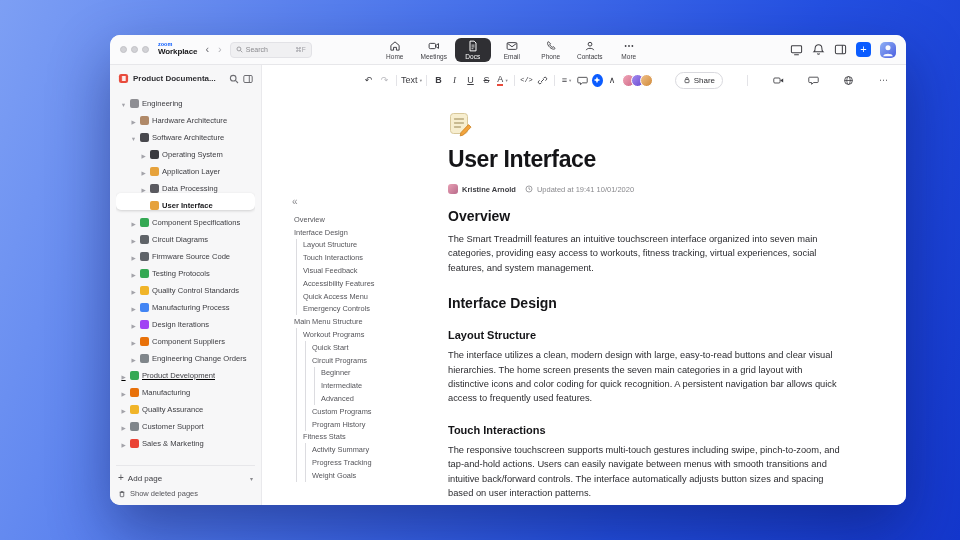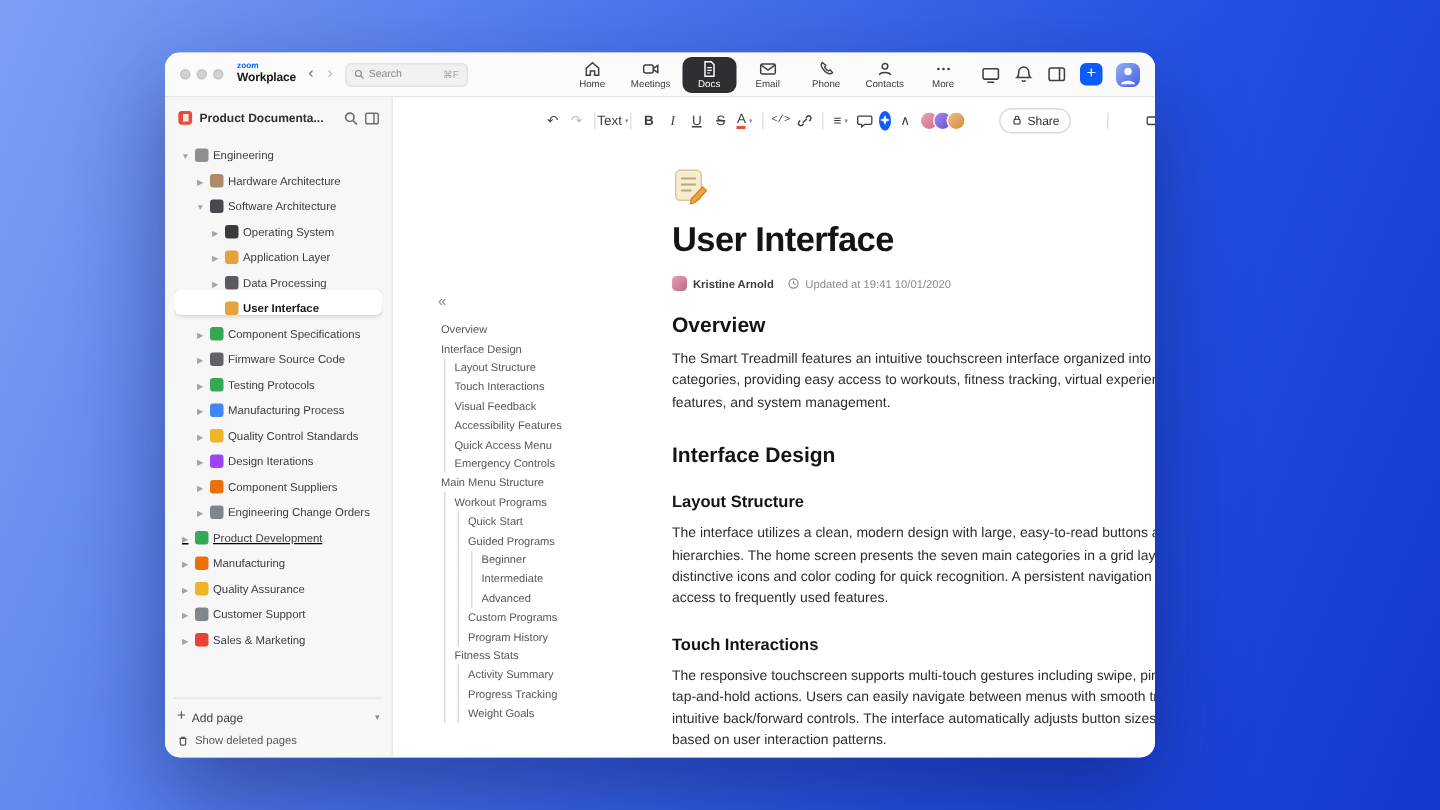--- a/index.html
+++ b/index.html
@@ -3,21 +3,21 @@
 <meta charset="utf-8">
 <style>
   * { box-sizing: border-box; margin: 0; padding: 0; }
   html, body { width: 960px; height: 540px; overflow: hidden; }
   body {
     font-family: "Liberation Sans", sans-serif;
     background: linear-gradient(112deg, #7d9ff4 0%, #4a74ec 38%, #2450e2 70%, #1437cd 100%);
     position: relative;
   }
   .window {
-    position: absolute; left: 110px; top: 35px; width: 660px; height: 470px;
+    position: absolute; left: 110px; top: 35px; width: 796px; height: 470px;
     background: #fff; border-radius: 10px; overflow: hidden;
     box-shadow: 0 25px 60px rgba(8,18,80,.45);
     display: flex; flex-direction: column;
   }
   
   .topbar {
     flex: 0 0 30px; height: 30px; display: flex; align-items: center;
     padding: 0 10px; gap: 7px; background: #fbfbfc; border-bottom: 1px solid #e7e7ea;
   }
   .traffic { display: flex; gap: 4px; margin-right: 2px; }
@@ -313,36 +313,41 @@
             <span class="lbl">User Interface</span>
           </div>
           <div class="tree-row" style="padding-left: 14px;">
             <span class="chev">▶</span>
             <span class="doc-ic" style="background: rgb(52, 168, 83);"></span>
             <span class="lbl">Component Specifications</span>
           </div>
           <div class="tree-row" style="padding-left: 14px;">
             <span class="chev">▶</span>
             <span class="doc-ic" style="background: rgb(95, 99, 104);"></span>
+            <span class="lbl">Circuit Diagrams</span>
+          </div>
+          <div class="tree-row" style="padding-left: 14px;">
+            <span class="chev">▶</span>
+            <span class="doc-ic" style="background: rgb(95, 99, 104);"></span>
             <span class="lbl">Firmware Source Code</span>
           </div>
           <div class="tree-row" style="padding-left: 14px;">
             <span class="chev">▶</span>
             <span class="doc-ic" style="background: rgb(52, 168, 83);"></span>
             <span class="lbl">Testing Protocols</span>
           </div>
           <div class="tree-row" style="padding-left: 14px;">
             <span class="chev">▶</span>
+            <span class="doc-ic" style="background: rgb(240, 180, 41);"></span>
+            <span class="lbl">Quality Control Standards</span>
+          </div>
+          <div class="tree-row" style="padding-left: 14px;">
+            <span class="chev">▶</span>
             <span class="doc-ic" style="background: rgb(66, 133, 244);"></span>
             <span class="lbl">Manufacturing Process</span>
-          </div>
-          <div class="tree-row" style="padding-left: 14px;">
-            <span class="chev">▶</span>
-            <span class="doc-ic" style="background: rgb(240, 180, 41);"></span>
-            <span class="lbl">Quality Control Standards</span>
           </div>
           <div class="tree-row" style="padding-left: 14px;">
             <span class="chev">▶</span>
             <span class="doc-ic" style="background: rgb(161, 66, 244);"></span>
             <span class="lbl">Design Iterations</span>
           </div>
           <div class="tree-row" style="padding-left: 14px;">
             <span class="chev">▶</span>
             <span class="doc-ic" style="background: rgb(232, 113, 10);"></span>
             <span class="lbl">Component Suppliers</span>
@@ -505,21 +510,21 @@
           <div class="o-item" style="padding-left: 2px;">
             <span>Main Menu Structure</span>
           </div>
           <div class="o-item" style="padding-left: 11px; background-image: linear-gradient(rgb(220, 220, 224), rgb(220, 220, 224)); background-position: 4px 0px; background-repeat: no-repeat; background-size: 1px 100%;">
             <span>Workout Programs</span>
           </div>
           <div class="o-item" style="padding-left: 20px; background-image: linear-gradient(rgb(220, 220, 224), rgb(220, 220, 224)), linear-gradient(rgb(220, 220, 224), rgb(220, 220, 224)); background-position: 4px 0px, 13px 0px; background-repeat: no-repeat; background-size: 1px 100%;">
             <span>Quick Start</span>
           </div>
           <div class="o-item" style="padding-left: 20px; background-image: linear-gradient(rgb(220, 220, 224), rgb(220, 220, 224)), linear-gradient(rgb(220, 220, 224), rgb(220, 220, 224)); background-position: 4px 0px, 13px 0px; background-repeat: no-repeat; background-size: 1px 100%;">
-            <span>Guided Programs</span>
+            <span>Circuit Programs</span>
           </div>
           <div class="o-item" style="padding-left: 29px; background-image: linear-gradient(rgb(220, 220, 224), rgb(220, 220, 224)), linear-gradient(rgb(220, 220, 224), rgb(220, 220, 224)), linear-gradient(rgb(220, 220, 224), rgb(220, 220, 224)); background-position: 4px 0px, 13px 0px, 22px 0px; background-repeat: no-repeat; background-size: 1px 100%;">
             <span>Beginner</span>
           </div>
           <div class="o-item" style="padding-left: 29px; background-image: linear-gradient(rgb(220, 220, 224), rgb(220, 220, 224)), linear-gradient(rgb(220, 220, 224), rgb(220, 220, 224)), linear-gradient(rgb(220, 220, 224), rgb(220, 220, 224)); background-position: 4px 0px, 13px 0px, 22px 0px; background-repeat: no-repeat; background-size: 1px 100%;">
             <span>Intermediate</span>
           </div>
           <div class="o-item" style="padding-left: 29px; background-image: linear-gradient(rgb(220, 220, 224), rgb(220, 220, 224)), linear-gradient(rgb(220, 220, 224), rgb(220, 220, 224)), linear-gradient(rgb(220, 220, 224), rgb(220, 220, 224)); background-position: 4px 0px, 13px 0px, 22px 0px; background-repeat: no-repeat; background-size: 1px 100%;">
             <span>Advanced</span>
           </div>

